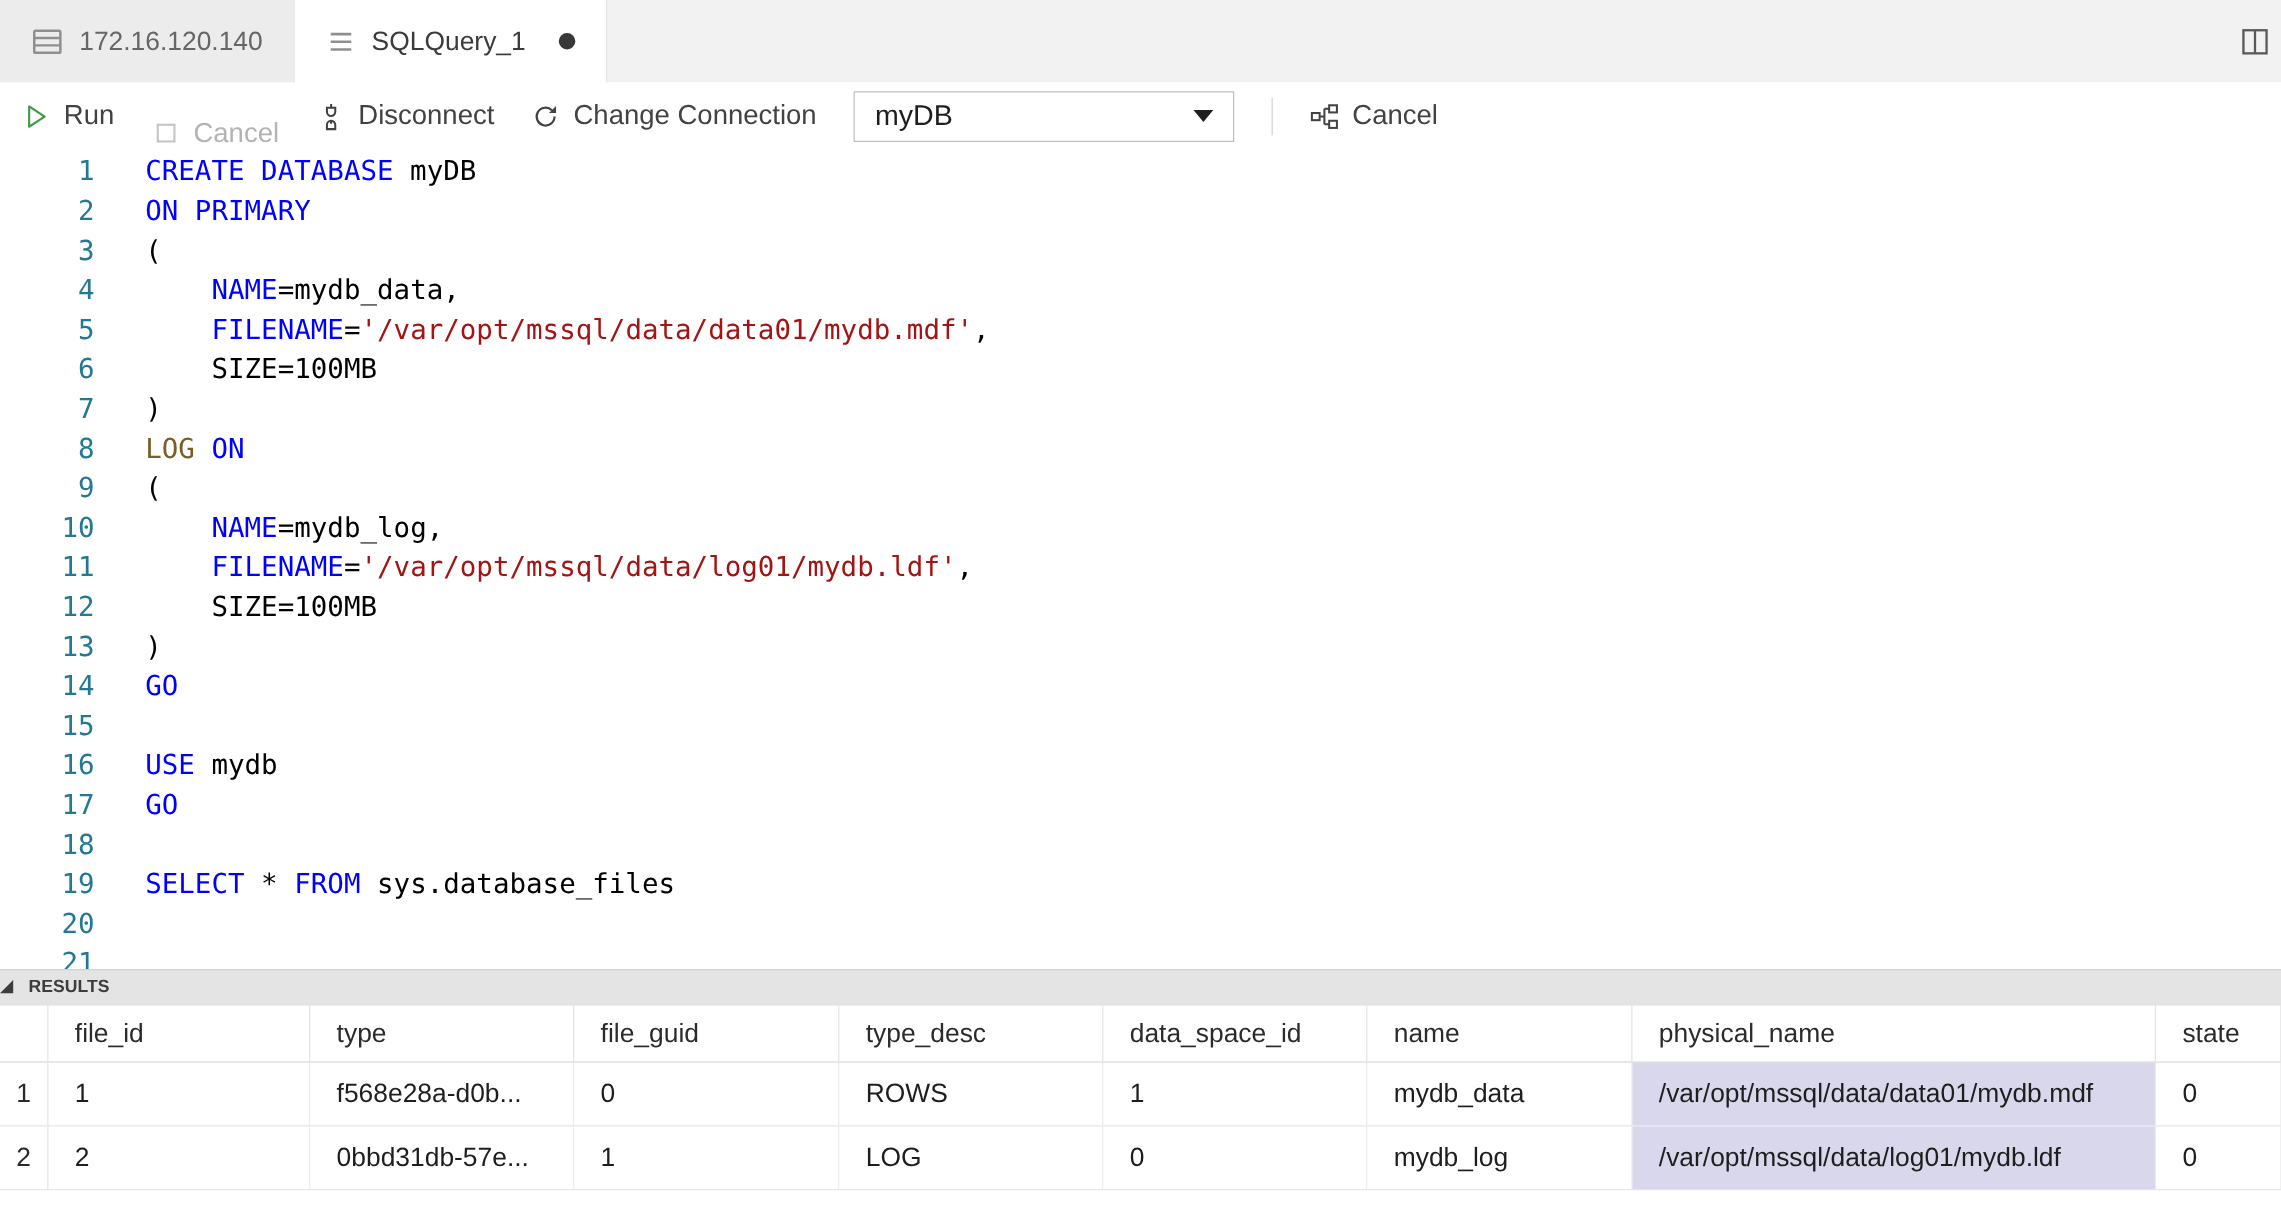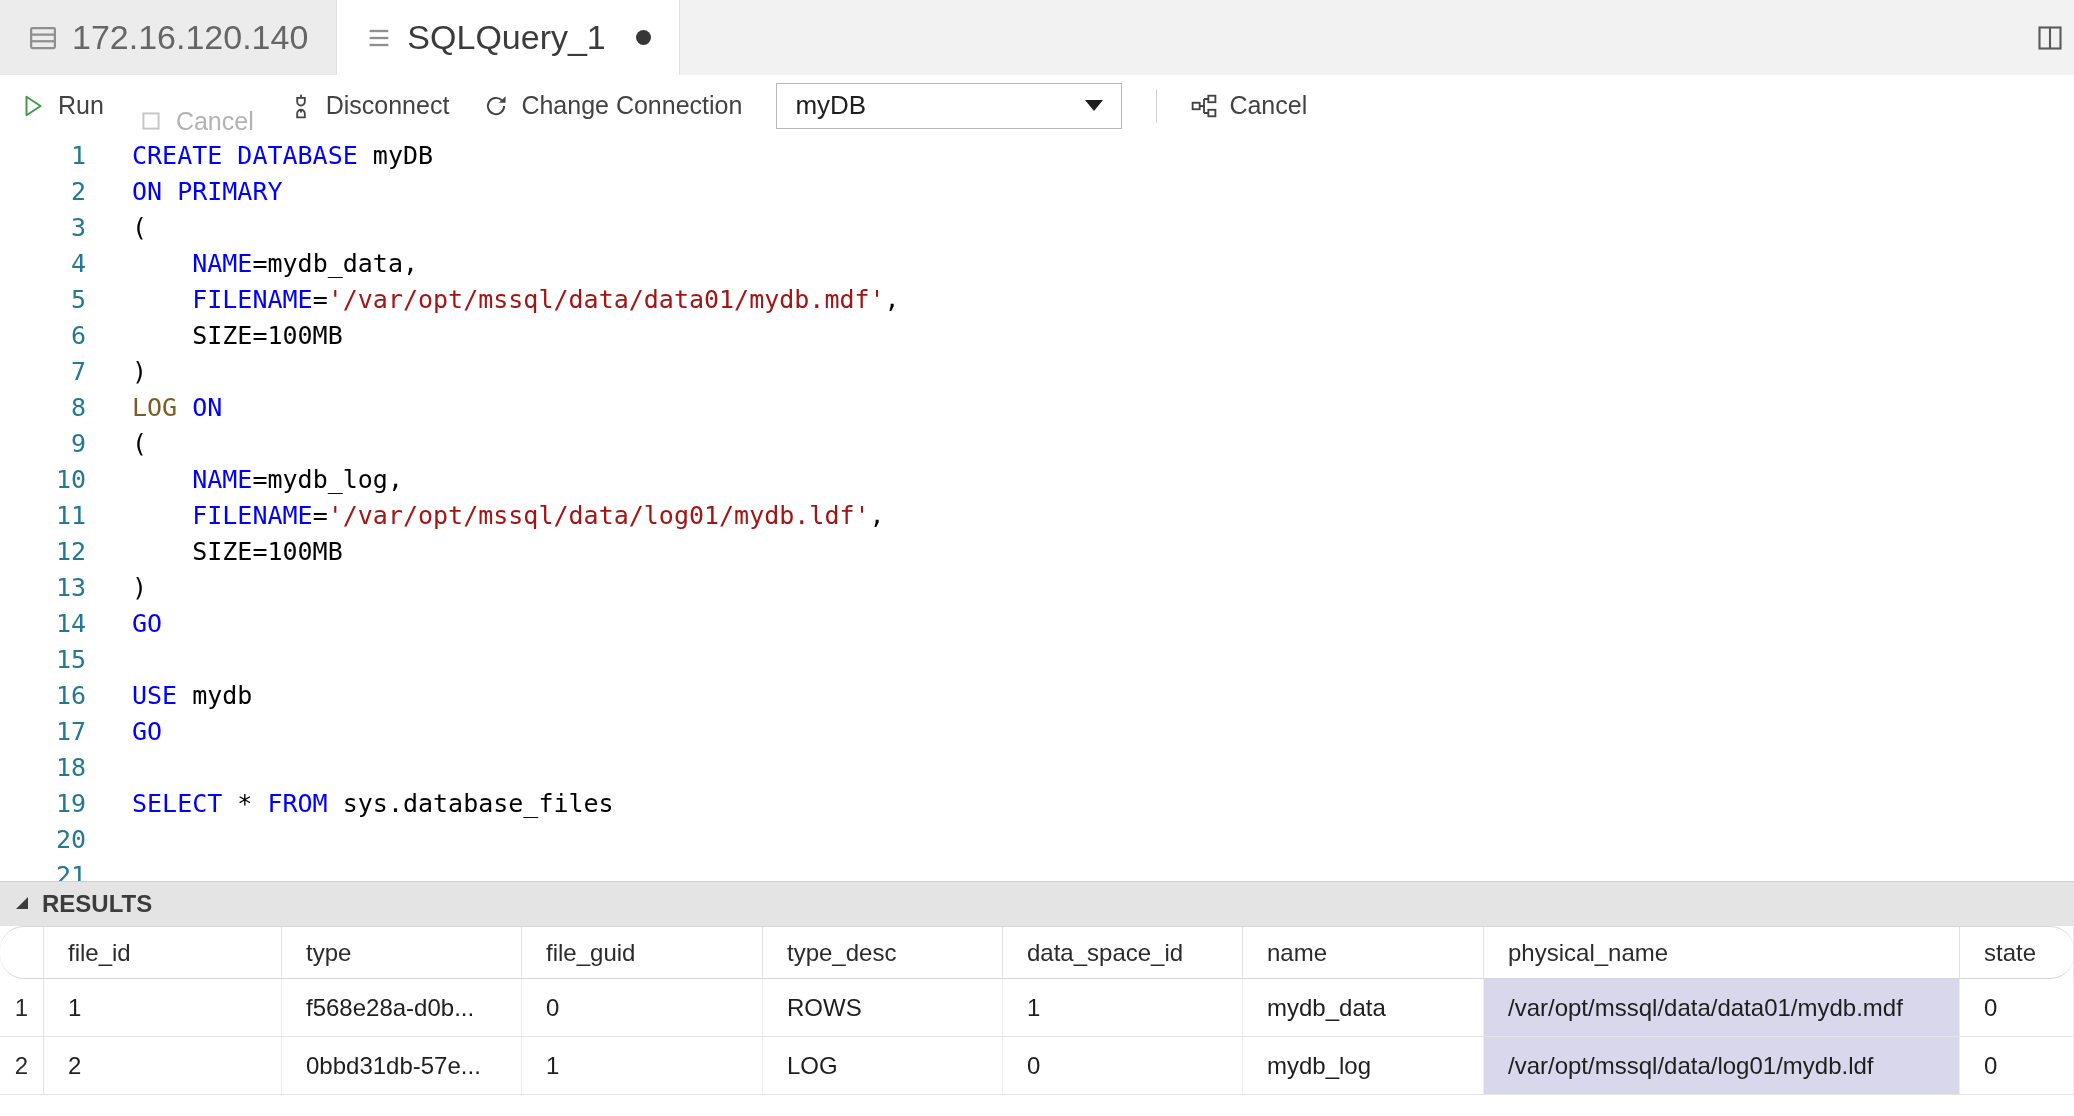--- a/index.html
+++ b/index.html
@@ -11,21 +11,21 @@
   }
   .app { width: 2074px; height: 1116px; display: flex; flex-direction: column; }
 
   
   .tabbar {
     height: 75px; background: #f2f2f2; display: flex; align-items: stretch;
     flex: 0 0 auto;
   }
   .tab {
     display: flex; align-items: center; gap: 14px; padding: 0 28px;
-    font-size: 34px; color: #666; background: #ececec;
+    font-size: 24px; color: #666; background: #ececec;
     border-right: 1px solid #e0e0e0; cursor: pointer; white-space: nowrap;
   }
   .tab.active { background: #ffffff; color: #3b3b3b; }
   .tab .icon svg { display: block; }
   .dot {
     width: 15px; height: 15px; border-radius: 50%; background: #373737;
     margin-left: 16px; flex: 0 0 auto;
   }
   .tabbar-spacer { flex: 1; }
   .tabbar-action { display: flex; align-items: center; padding: 0 10px; cursor: pointer; }
@@ -68,37 +68,37 @@
   }
   .code-text { margin-left: 46px; white-space: pre; color: #000; }
   .tok-keyword { color: var(--keyword, #0000ff); }
   .tok-string  { color: var(--string, #a31515); }
   .tok-misc    { color: var(--misc-keyword, #795e26); }
   .tok-plain   { color: #000000; }
 
   
   .results-panel { flex: 1; display: flex; flex-direction: column; background: #fff; }
   .results-header {
-    height: 45px; background: #e4e4e4; border-top: 1px solid #d0d0d0;
-    display: flex; align-items: center; gap: 14px; padding: 0 16px;
-    font-size: 24px; font-weight: bold; color: #3c3c3c; cursor: pointer;
+    height: 32px; background: #e4e4e4; border-top: 1px solid #d0d0d0;
+    display: flex; align-items: center; gap: 14px; padding: 0 0;
+    font-size: 16px; font-weight: bold; color: #3c3c3c; cursor: pointer;
     flex: 0 0 auto;
   }
   .twistie {
     width: 0; height: 0;
     border-left: 12px solid transparent; border-bottom: 12px solid #3c3c3c;
     margin-top: -2px;
   }
   .grid-head, .trow {
     display: grid;
     grid-template-columns: 44px 238px 240px 241px 240px 240px 241px 476px 1fr;
   }
   .grid-head {
     height: 53px; border-top: 1px solid #d6d6d6; border-bottom: 1px solid #d6d6d6;
-    background: #fff; flex: 0 0 auto; border-radius: 24px;
+    background: #fff; flex: 0 0 auto;
   }
   .grid-head .cell {
     display: flex; align-items: center; padding: 0 0 0 24px;
     font-size: 24px; color: #2b2b2b; border-right: 1px solid #e2e2e2;
     overflow: hidden; white-space: nowrap; cursor: pointer;
   }
   .grid-head .cell.corner { padding: 0; cursor: default; }
   .trow { height: 58px; border-bottom: 1px solid #e4e4e4; }
   .trow .cell {
     display: flex; align-items: center; padding: 0 0 0 24px;

